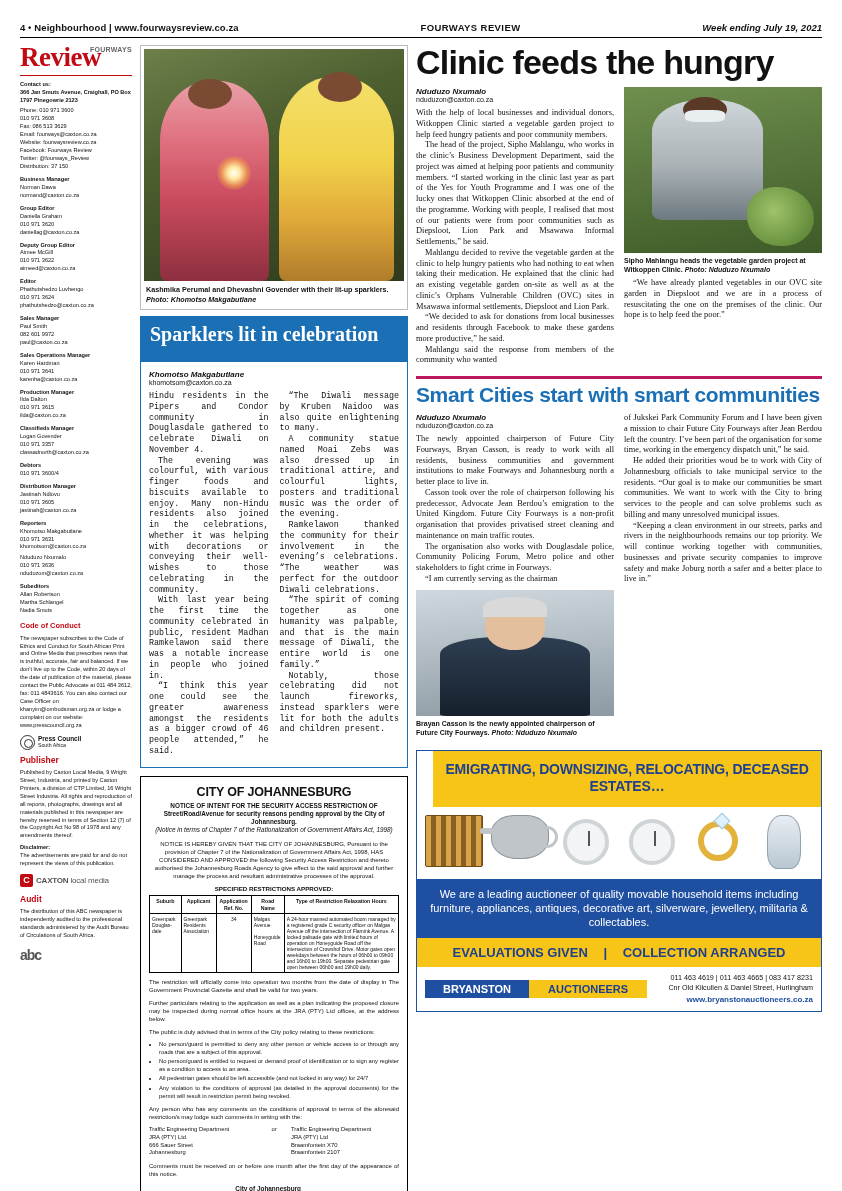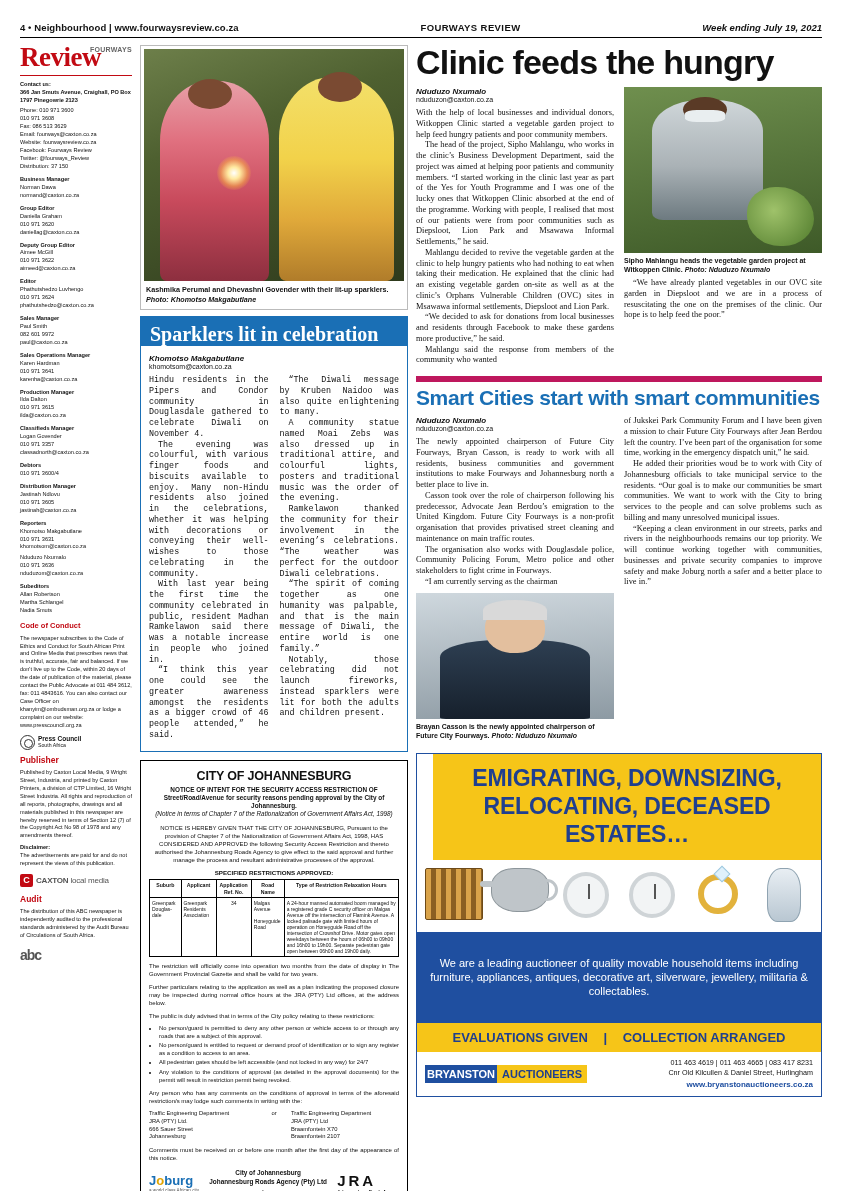--- a/index.html
+++ b/index.html
@@ -77,41 +77,41 @@
   .ph-spark { position:absolute; left:28%; top:46%; width:34px;height:34px;
     background:radial-gradient(circle,#fff 0%,#ffe9a0 25%,rgba(255,190,60,0.45) 55%,rgba(255,150,30,0) 75%);
     border-radius:50%; }
   .photo-cap {
     font-family:"Liberation Sans", sans-serif; font-size:7.2px; font-weight:bold;
     line-height:1.32; padding:4px 2px 2px; }
   .photo-cap i { font-weight:bold; font-style:italic; }
 
   .banner {
     background:#1a6fb5; color:#fff; font-family:"Liberation Serif", serif;
-    font-size:20px; font-weight:bold; padding:7px 10px 0; margin-top:6px;
+    font-size:20px; font-weight:bold; padding:7px 10px 16px; margin-top:6px;
   }
   .mid-body { border:1px solid #1a6fb5; border-top:none; padding:8px 8px 10px; }
   .byline-name { font-family:"Liberation Sans", sans-serif; font-weight:bold; font-size:8px; font-style:italic; }
   .byline-mail { font-family:"Liberation Sans", sans-serif; font-size:7px; margin-bottom:5px; }
   .two-col { column-count:2; column-gap:11px;font-family:Liberation Mono, monospace; }
   .two-col p, .art p {
     font-size:8.4px; line-height:1.28; text-align:justify; margin:0 0 0;
     text-indent:9px; hyphens:auto;
   }
   .two-col p:first-child { text-indent:0; }
 
   
   .headline {
     font-family:"Liberation Sans", sans-serif; font-weight:bold;
     font-size:34px; line-height:1.0; letter-spacing:-0.8px; margin-bottom:8px;
   }
   .headline2 {
     font-family:"Liberation Sans", sans-serif; font-weight:bold;
     font-size:21px; line-height:1.05; letter-spacing:-0.4px; color:#1a6fb5;
-    border-top:6px solid #be185d; padding-top:5px; margin:10px 0 7px;
+    border-top:3px solid #be185d; padding-top:5px; margin:10px 0 7px;
   }
   .art-3col { display:flex; gap:10px; }
   .art-col { flex:1 1 0; }
   .art p { margin:0; }
   .art .first { text-indent:0; }
   .imgbox { margin-bottom:4px; }
   .img-cap { font-family:"Liberation Sans", sans-serif; font-size:7px; font-weight:bold; line-height:1.3; margin-top:3px;}
   .img-cap i { font-style:italic; }
   .photo2 { width:100%; height:166px; background:linear-gradient(170deg,#6f8f4e,#3e5a28); position:relative; overflow:hidden;}
   .p2-man { position:absolute; left:14%; top:8%; width:56%; height:72%;
@@ -148,42 +148,42 @@
   .joburg-logo span{ color:#e2a400;}
   .joburg-sub { font-size:4.6px; color:#555; font-weight:normal;}
   .nf-center { text-align:center; font-size:6.4px; font-weight:bold; line-height:1.35;}
   .jra-logo { font-family:"Liberation Sans",sans-serif; font-weight:bold; font-size:15px; letter-spacing:3px;}
   .jra-logo small{ display:block; font-size:4.4px; letter-spacing:0; text-align:center;}
 
   
   .ad { border:1px solid #1f4fa0; margin-top:9px; }
   .ad-top { background:#f6c518; text-align:center; padding:10px 6px 12px;
     font-family:"Liberation Sans",sans-serif; font-weight:bold; color:#1f3f8f;
-    font-size:23px; line-height:1.22; letter-spacing:-0.2px;margin-left:16px;}
+    font-size:14px; line-height:1.22; letter-spacing:-0.2px;margin-left:16px;}
   .ad-items { background:#fff; display:flex; align-items:center; justify-content:space-around; padding:8px 6px; gap:4px;}
   .it { width:58px; height:56px; position:relative;}
   .it-cut { background:
       repeating-linear-gradient(90deg,#d9a34a 0 5px,#8a5f22 5px 10px);
       border:1px solid #6d4a18; height:52px; border-radius:2px;}
   .it-teapot { width:58px;height:44px;background:#bfc5c9;border-radius:40% 40% 45% 45%; position:relative; border:1px solid #8d969b;}
   .it-teapot:before{content:"";position:absolute;right:-10px;top:10px;width:16px;height:16px;border:3px solid #bfc5c9;border-radius:50%;}
   .it-teapot:after{content:"";position:absolute;left:-12px;top:12px;width:14px;height:6px;background:#bfc5c9;border-radius:3px;}
   .it-watch { width:46px;height:46px;border-radius:50%;border:4px solid #cfd4d7;background:#f2f4f5;margin:4px auto; position:relative;}
   .it-watch:after{content:"";position:absolute;left:21px;top:8px;width:2px;height:15px;background:#555;}
   .it-ring { width:40px;height:40px;border-radius:50%;border:6px solid #e2b23c;margin:6px auto;position:relative;}
   .it-ring:after{content:"";position:absolute;left:12px;top:-12px;width:10px;height:10px;background:#dff1fb;transform:rotate(45deg);border:1px solid #9cc7de;}
   .it-vase { width:34px;height:54px;background:linear-gradient(180deg,#e8eef3,#b9c7d2);border-radius:40% 40% 30% 30%;margin:0 auto;border:1px solid #8fa3b1;}
-  .ad-mid { background:#1f4fa0; color:#fff; text-align:center; padding:24px 10px;
+  .ad-mid { background:#1f4fa0; color:#fff; text-align:center; padding:8px 10px;
     font-family:"Liberation Sans",sans-serif; font-size:11px; line-height:1.3;}
   .ad-eval { background:#f6c518; color:#1f3f8f; text-align:center; padding:7px;
     font-family:"Liberation Sans",sans-serif; font-weight:bold; font-size:13px;}
   .ad-foot { display:flex; align-items:center; background:#fff; padding:6px 8px; gap:8px;}
   .ad-brand { font-family:"Liberation Sans",sans-serif; font-weight:bold; font-size:11px;}
-  .ad-brand .b1{ background:#1f4fa0; color:#fff; padding:3px 2px;}
-  .ad-brand .b2{ background:#f6c518; color:#1f3f8f; padding:3px 5px;}
+  .ad-brand .b1{ background:#1f4fa0; color:#fff; padding:3px 18px;}
+  .ad-brand .b2{ background:#f6c518; color:#1f3f8f; padding:3px 19px;}
   .ad-contact { font-family:"Liberation Sans",sans-serif; font-size:7.2px; line-height:1.45; text-align:right; flex:1;}
   .ad-contact .url{ color:#1f4fa0; font-weight:bold; font-size:8px;}
 </style>
 </head>
 <body>
 
 <div class="page">
 
   <div class="masthead">
     <div class="left">4  •  Neighbourhood  |  www.fourwaysreview.co.za</div>

